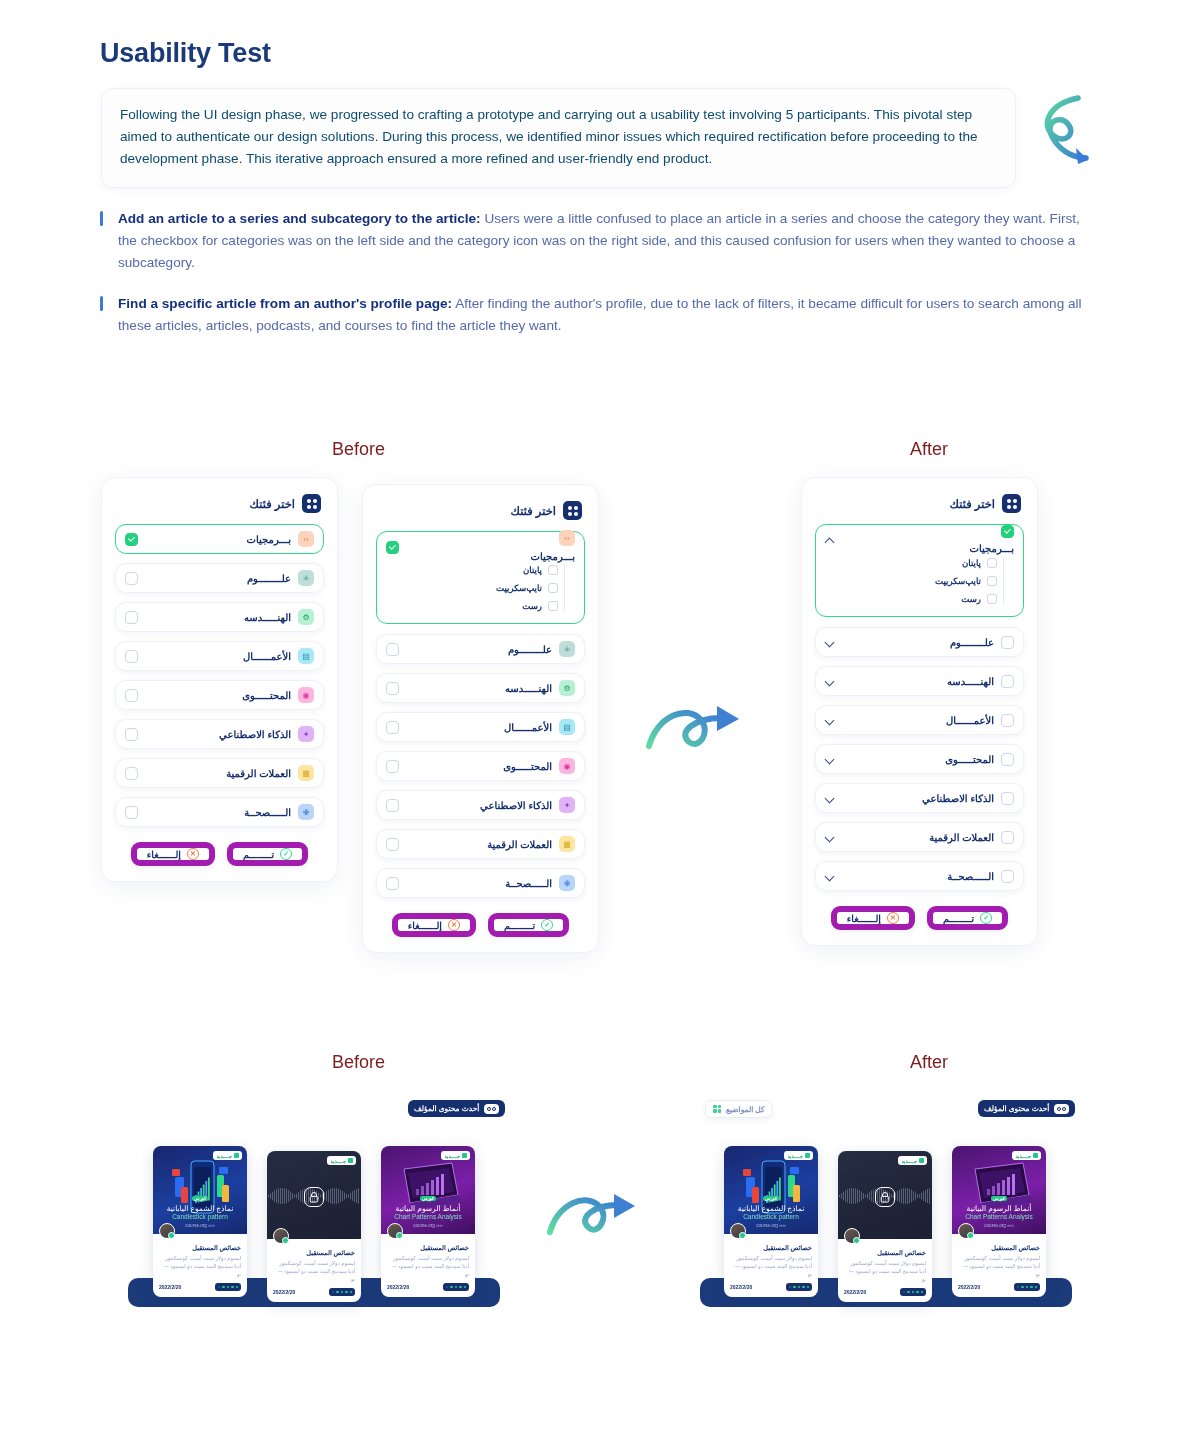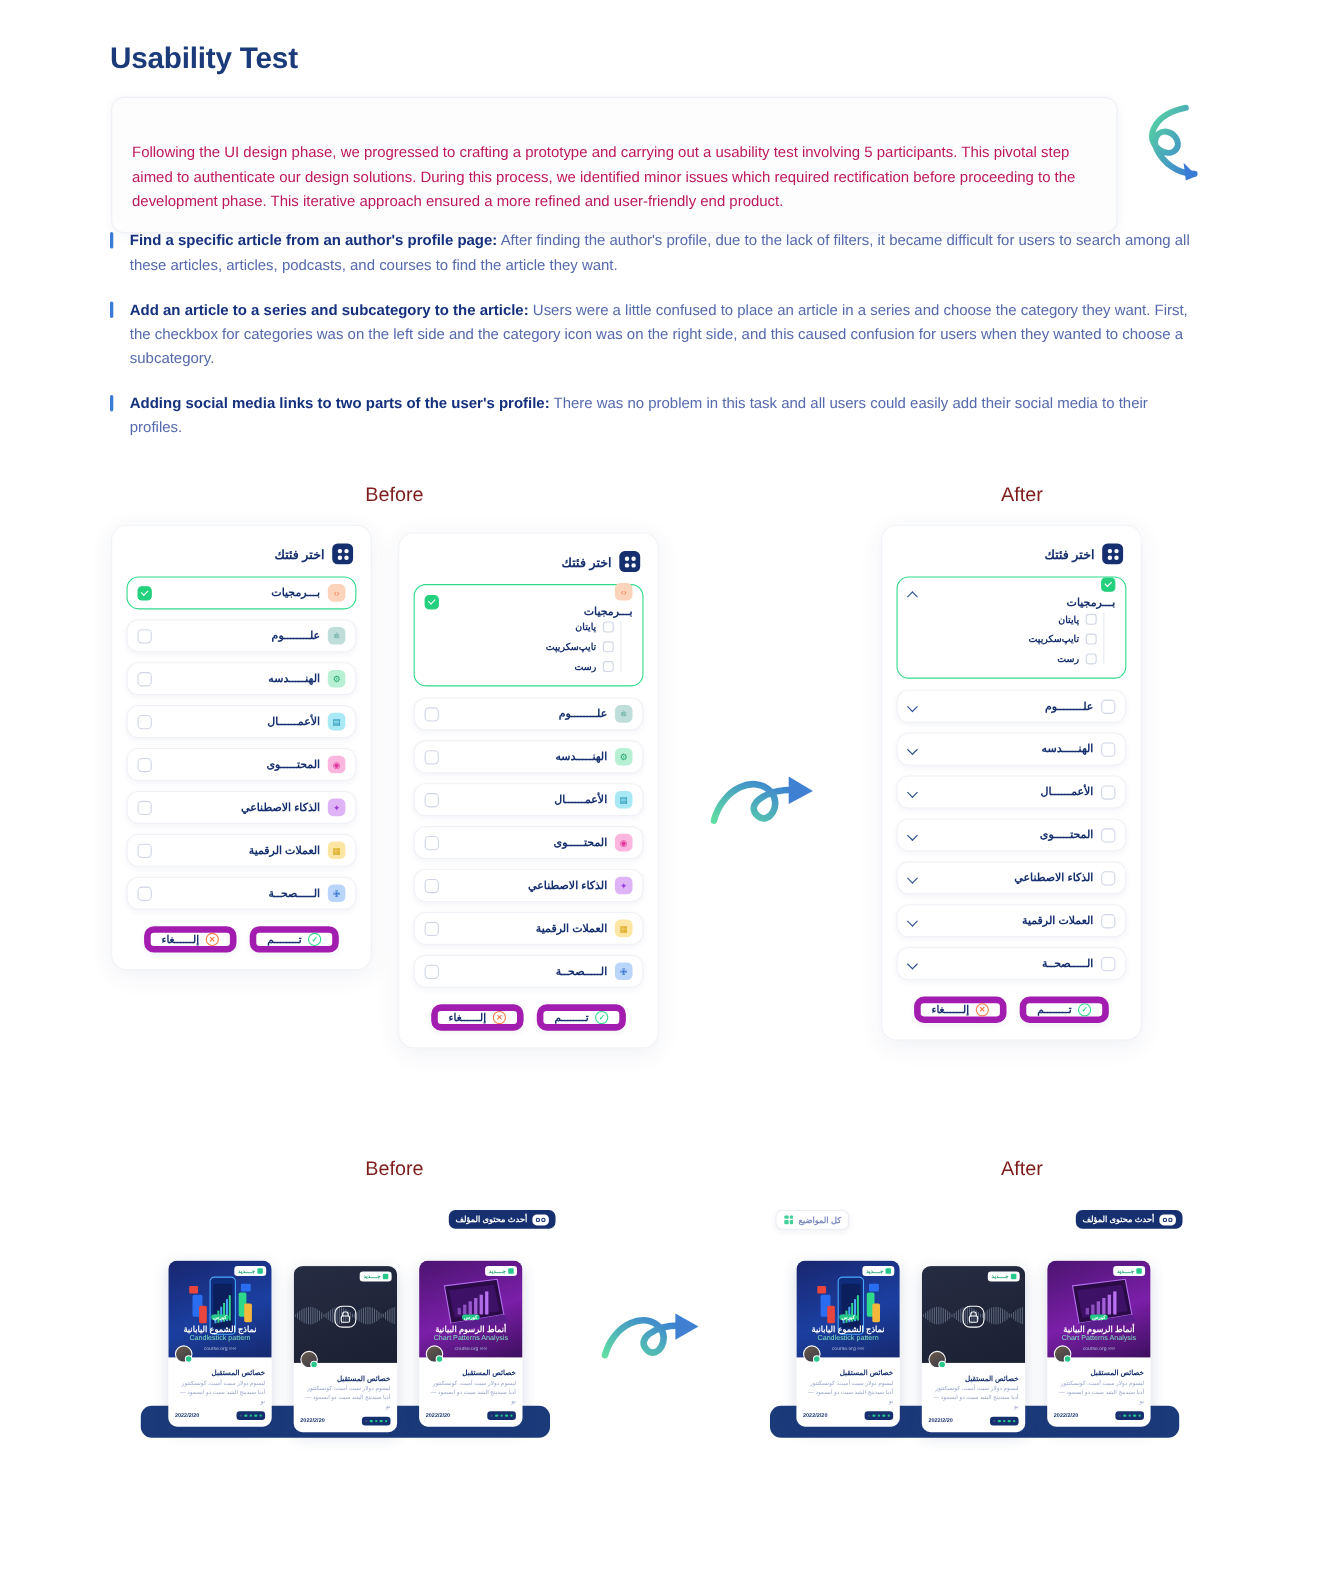--- a/index.html
+++ b/index.html
@@ -16,21 +16,21 @@
     position: absolute; left: 100px; top: 38px;
     font-size: 27px; font-weight: 700; color: #1b3a7a; letter-spacing: -0.2px;
   }
   .intro-card {
     position: absolute; left: 101px; top: 88px; width: 915px;
     background: #fdfdfe; border: 1px solid #eef0f6; border-radius: 12px;
     box-shadow: 0 2px 10px rgba(30,50,110,.05);
     padding: 15px 22px 17px 18px;
   }
   .intro-card p {
-    font-size: 13.6px; line-height: 1.62; color: #be185d; margin-top: 24px;
+    font-size: 13.6px; line-height: 1.62; color: #0c4a6e;
   }
 
   
   .arrow-top { position: absolute; left: 1032px; top: 92px; width: 70px; height: 78px; }
   .arrow-mid1 { position: absolute; left: 643px; top: 696px; width: 110px; height: 62px; }
   .arrow-mid2 { position: absolute; left: 545px; top: 1185px; width: 102px; height: 58px; }
 
   
   .findings { position: absolute; left: 100px; top: 208px; width: 990px; }
   .finding { position: relative; padding-left: 18px; margin-bottom: 19px; }
@@ -182,21 +182,21 @@
   }
   .ccard .art .tag s { width: 5px; height: 5px; background: #24c98a; border-radius: 1px; display:block; }
   .art-blue { background: linear-gradient(160deg,#19266f,#1b3fa0 55%,#16296f); }
   .art-dark { background: linear-gradient(160deg,#262c42,#1b2033); }
   .art-purple { background: linear-gradient(160deg,#4b1470,#7b1fa8 55%,#3d0f5e); }
   .artbody { position: absolute; left: 0; right: 0; bottom: 6px; text-align: center; direction: rtl; }
   .artbody .tg {
     display: inline-block; background: #24c98a; color: #fff;
     font-size: 4.5px; font-weight: 700; border-radius: 2px; padding: 0 2px; margin-bottom: 1px;
   }
-  .artbody .ar { font-size: 7.5px; font-weight: 700; color: #fff; }
+  .artbody .ar { font-size: 7.5px; font-weight: 400; color: #fff; }
   .artbody .en { font-size: 6.5px; color: #7fe3c0; margin-top: 0px; }
   .artbody .src { font-size: 4.6px; color: #aebbdf; margin-top: 3px; }
   .ccard .meta { padding: 10px 6px 6px 6px; direction: rtl; position: relative; }
   .ccard .av {
     position: absolute; left: 6px; top: -11px; width: 16px; height: 16px;
     border-radius: 50%; border: 1.5px solid #fff;
     background: linear-gradient(150deg,#6b5b4a,#3a3a4a);
   }
   .ccard .av::after {
     content:""; position:absolute; right:-1px; bottom:-1px; width:5px; height:5px;
@@ -237,32 +237,27 @@
           <stop offset="1" stop-color="#3a7bd5"></stop>
         </linearGradient>
       </defs>
     <path d="M46 6 C16 12 8 34 22 44 C33 52 44 42 36 32 C28 22 10 30 22 48 C31 62 45 66 54 66" fill="none" stroke="url(#g1)" stroke-width="5.5" stroke-linecap="round"></path>
     <path d="M44 56 L56 68 L46 72 Z" fill="#3a7bd5"></path>
   </svg>
 
   <div class="findings">
     <div class="finding">
       <span class="bar"></span>
+      <p><b>Add an article to a series and subcategory to the article:</b>
+         <span>Users were a little confused to place an article in a series and choose the category they want. First, the checkbox for categories was on the left side and the category icon was on the right side, and this caused confusion for users when they wanted to choose a subcategory.</span></p>
+    </div>
+    <div class="finding">
+      <span class="bar"></span>
       <p><b>Find a specific article from an author's profile page:</b>
          <span>After finding the author's profile, due to the lack of filters, it became difficult for users to search among all these articles, articles, podcasts, and courses to find the article they want.</span></p>
-    </div>
-    <div class="finding">
-      <span class="bar"></span>
-      <p><b>Add an article to a series and subcategory to the article:</b>
-         <span>Users were a little confused to place an article in a series and choose the category they want. First, the checkbox for categories was on the left side and the category icon was on the right side, and this caused confusion for users when they wanted to choose a subcategory.</span></p>
-    </div>
-    <div class="finding">
-      <span class="bar"></span>
-      <p><b>Adding social media links to two parts of the user's profile:</b>
-         <span>There was no problem in this task and all users could easily add their social media to their profiles.</span></p>
     </div>
   </div>
 
   <div class="seclabel" style="left:332px;top:439px;">Before</div>
   <div class="seclabel" style="left:910px;top:439px;">After</div>
 
   <div class="mock" id="mockA" style="left:101px;top:477px;width:237px;">
     <div class="mock-head">
       <span class="ttl">اختر فئتك</span>
       <span class="grid-icon">

